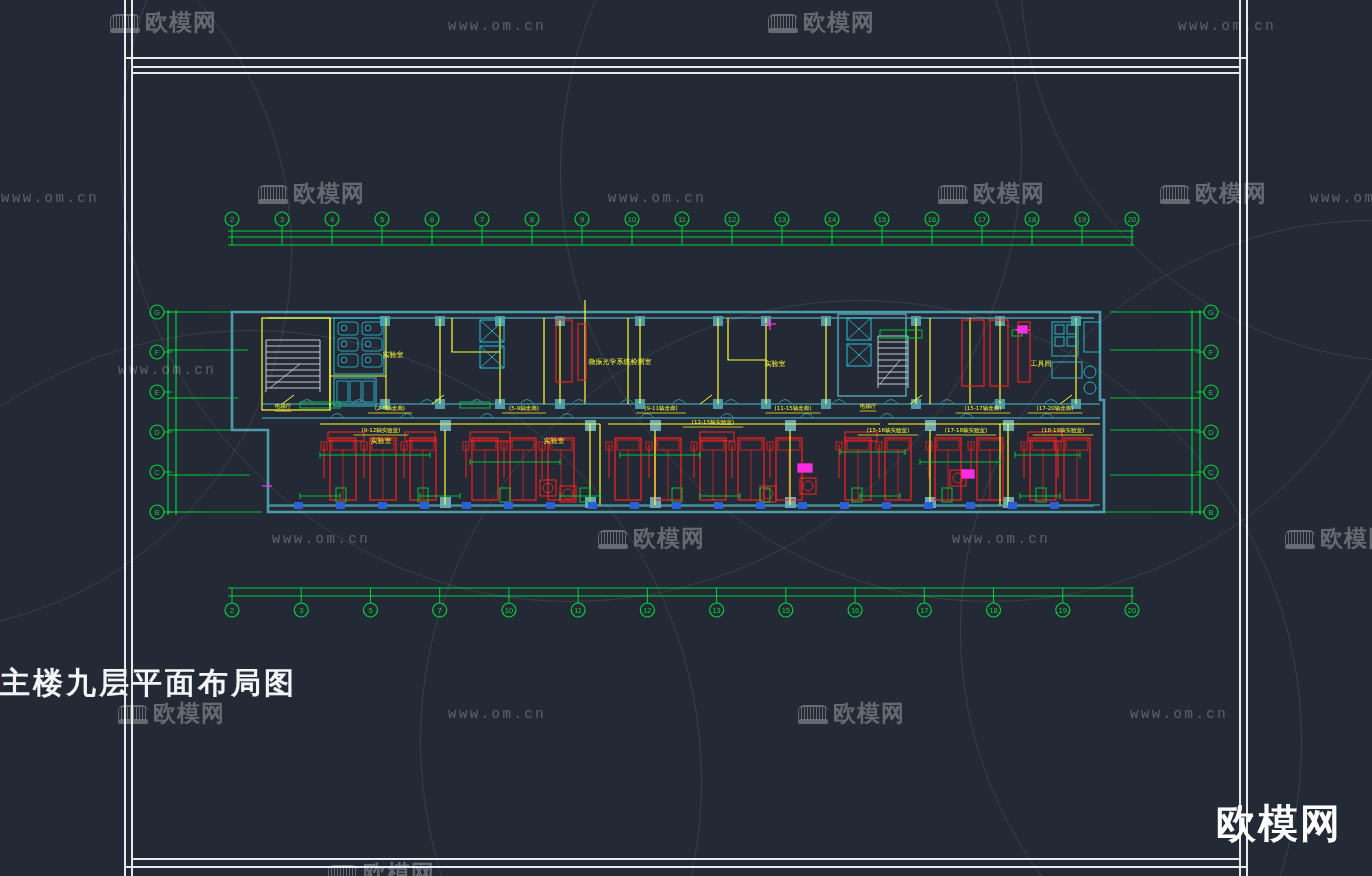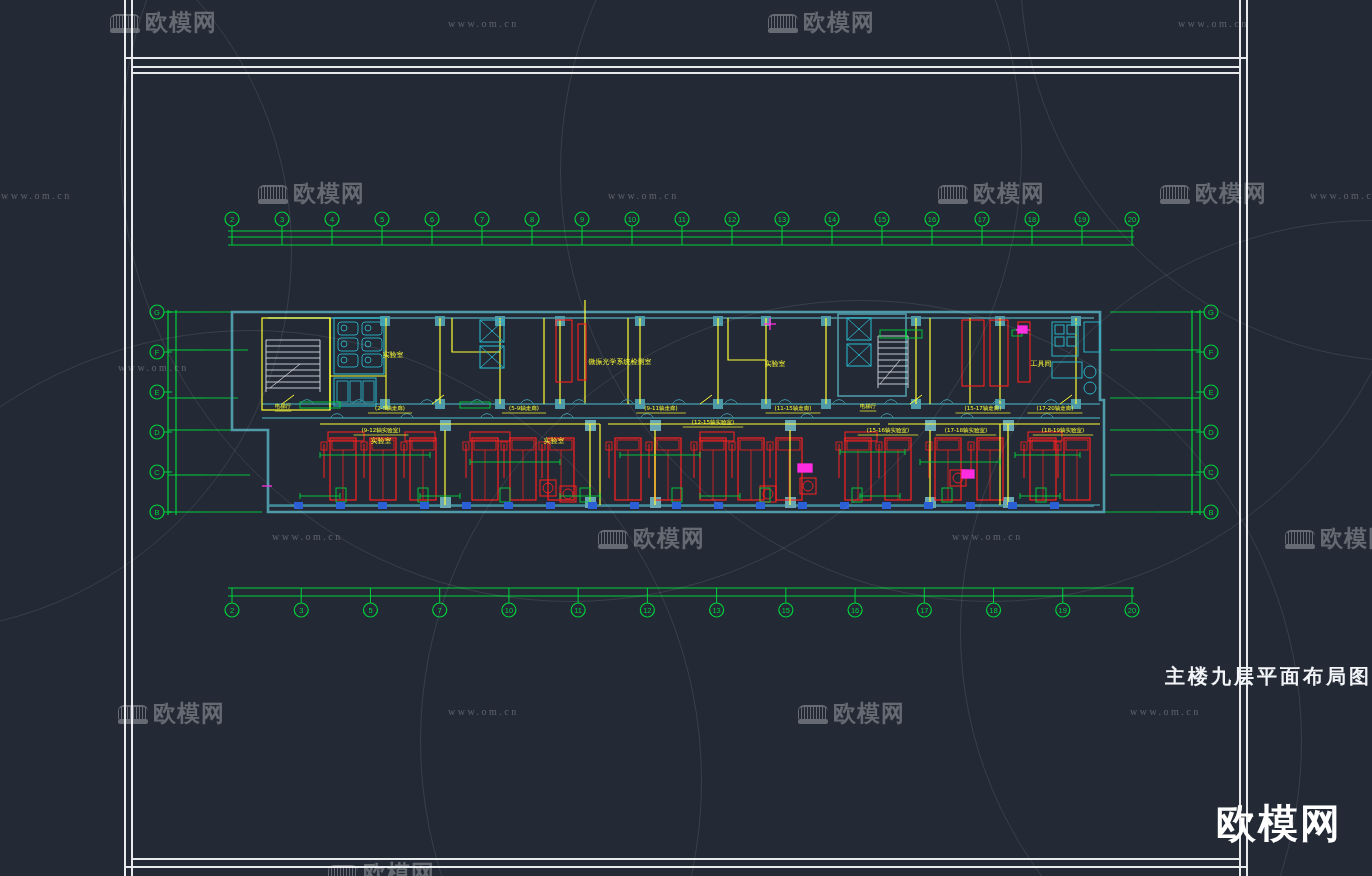--- a/index.html
+++ b/index.html
@@ -7,22 +7,22 @@
     width:1372px;height:876px;overflow:hidden;
     background:#232a35;
     font-family:"Liberation Sans", sans-serif;
     position:relative;
   }
   
   .wm-layer{position:absolute;inset:0;pointer-events:none;z-index:5;}
   .wm-arc{position:absolute;border:1.4px solid rgba(255,255,255,.10);border-radius:50%;}
   .wm-text{
     position:absolute;color:rgba(255,255,255,.26);
-    font-size:10px;letter-spacing:2.5px;white-space:nowrap;
-    font-family:Liberation Serif, serif;
+    font-size:14px;letter-spacing:2.5px;white-space:nowrap;
+    font-family:Liberation Mono, monospace;
   }
   .wm-logo{position:absolute;display:flex;align-items:center;gap:5px;white-space:nowrap;}
   .wm-logo .sofa{
     width:30px;height:21px;position:relative;opacity:.30;
   }
   .wm-logo .sofa:before{
     content:"";position:absolute;left:0;right:0;top:2px;height:12px;
     background:repeating-linear-gradient(90deg,#fff 0 1.5px,transparent 1.5px 3px);
     border-top:2px solid #fff;border-radius:6px 6px 0 0;
   }
@@ -41,22 +41,22 @@
     border-left:2px solid #e8eaee;border-right:2px solid #e8eaee;}
   .frame-top1{position:absolute;left:124px;top:57px;width:1124px;height:2px;background:#e8eaee;}
   .frame-top2{position:absolute;left:131px;top:66px;width:1110px;height:2px;background:#e8eaee;}
   .frame-top3{position:absolute;left:131px;top:72px;width:1110px;height:2px;background:#e8eaee;}
   .frame-bot1{position:absolute;left:124px;top:866px;width:1124px;height:2px;background:#e8eaee;}
   .frame-bot2{position:absolute;left:131px;top:858px;width:1110px;height:2px;background:#e8eaee;}
   
   .cad{position:absolute;inset:0;z-index:3;}
   
   .title{
-    position:absolute;left:0;right:0;top:663px;text-align:right;
-    color:#f2f4f7;font-size:20px;font-weight:700;letter-spacing:3px;
+    position:absolute;left:0;right:0;top:663px;text-align:left;
+    color:#f2f4f7;font-size:30px;font-weight:700;letter-spacing:3px;
     font-family:"DejaVu Sans", sans-serif;z-index:6;
   }
   
   .brand{position:absolute;right:30px;bottom:30px;text-align:right;z-index:8;}
   .brand .name{color:#fff;font-size:40px;font-weight:700;letter-spacing:2px;
     font-family:"DejaVu Sans", sans-serif;line-height:1.15;}
   .brand .id{color:#e9ebef;font-size:26px;letter-spacing:1px;
     font-family:"DejaVu Sans", sans-serif;}
 </style>
 </head>

